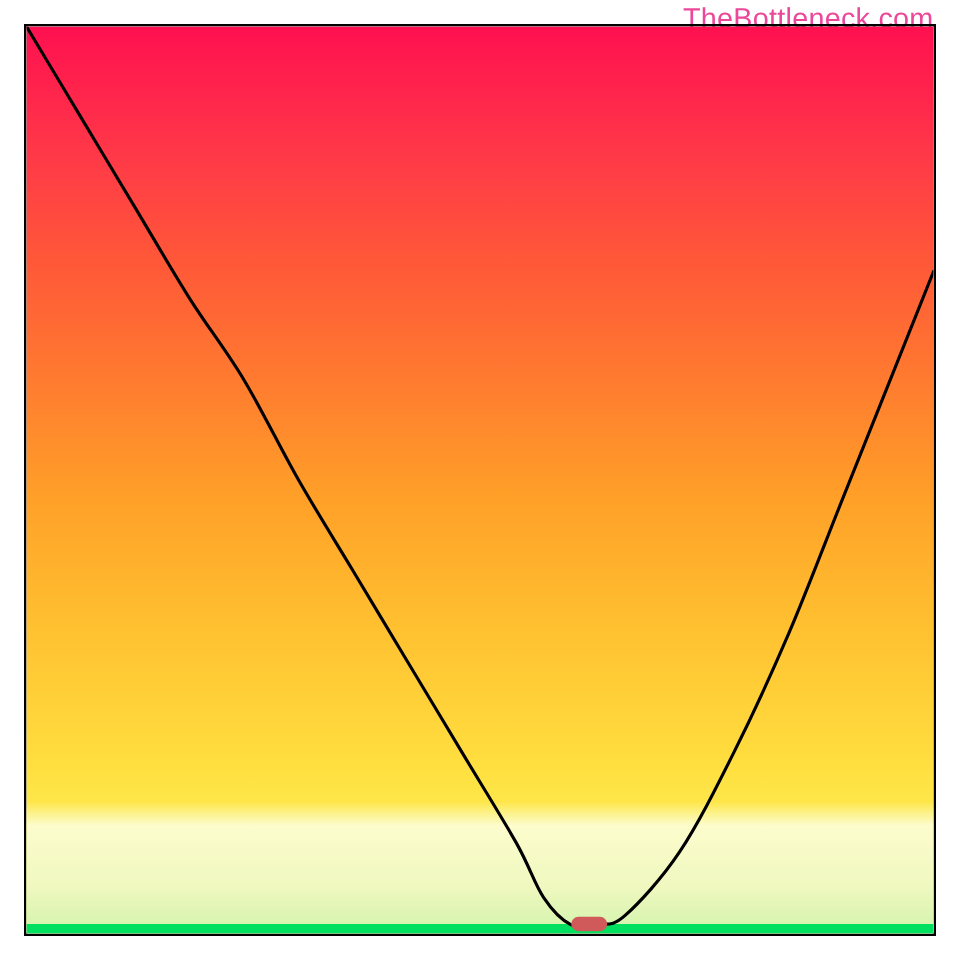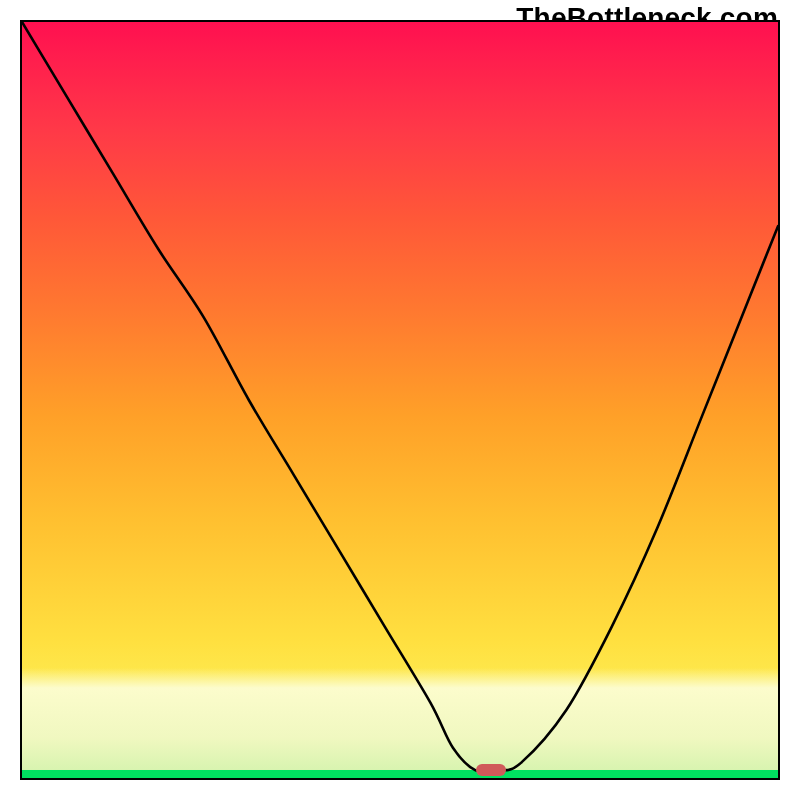--- a/index.html
+++ b/index.html
@@ -74,23 +74,23 @@
     width: 30px;
     height: 12px;
     border-radius: 6px;
     background: #d05a5a;
     transform: translate(-50%, -50%);
   }
   .watermark {
     position: absolute;
     top: 2px;
     right: 22px;
-    color: #000000;
-    font-size: 28px;
-    font-weight: 700;
+    color: #ec4899;
+    font-size: 24px;
+    font-weight: 400;
     letter-spacing: 0.2px;
   }
 </style>
 </head>
 <body>
 
 <div class="chart-container">
 
   <div class="watermark">TheBottleneck.com</div>
 

